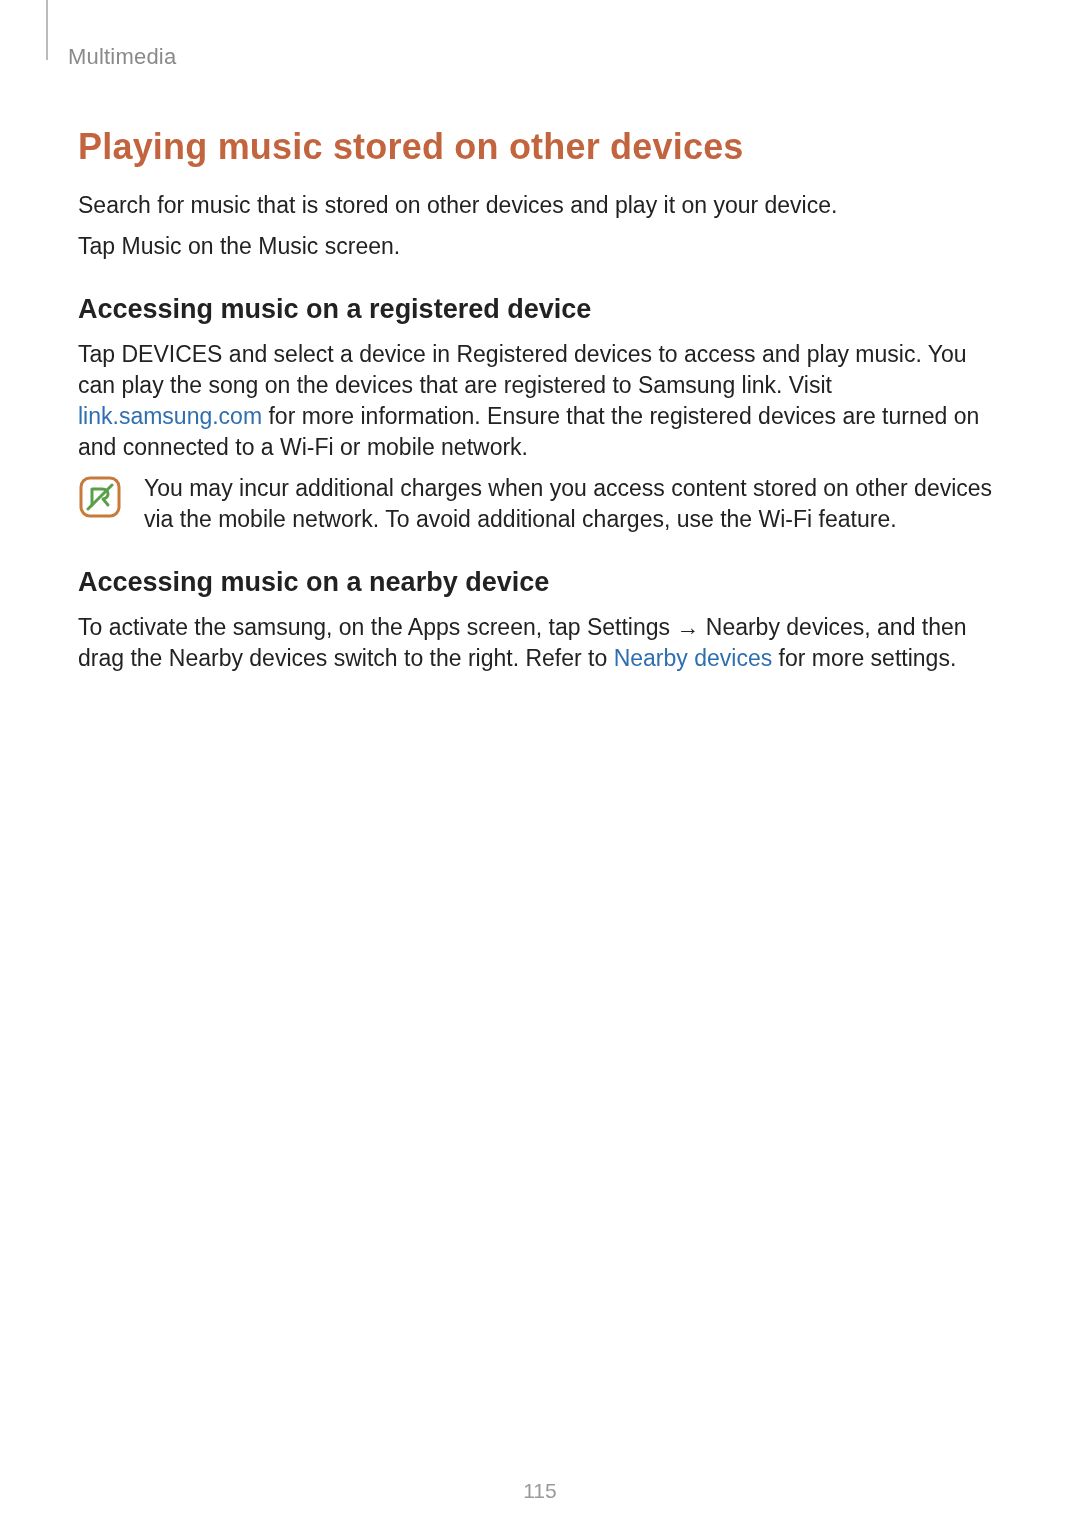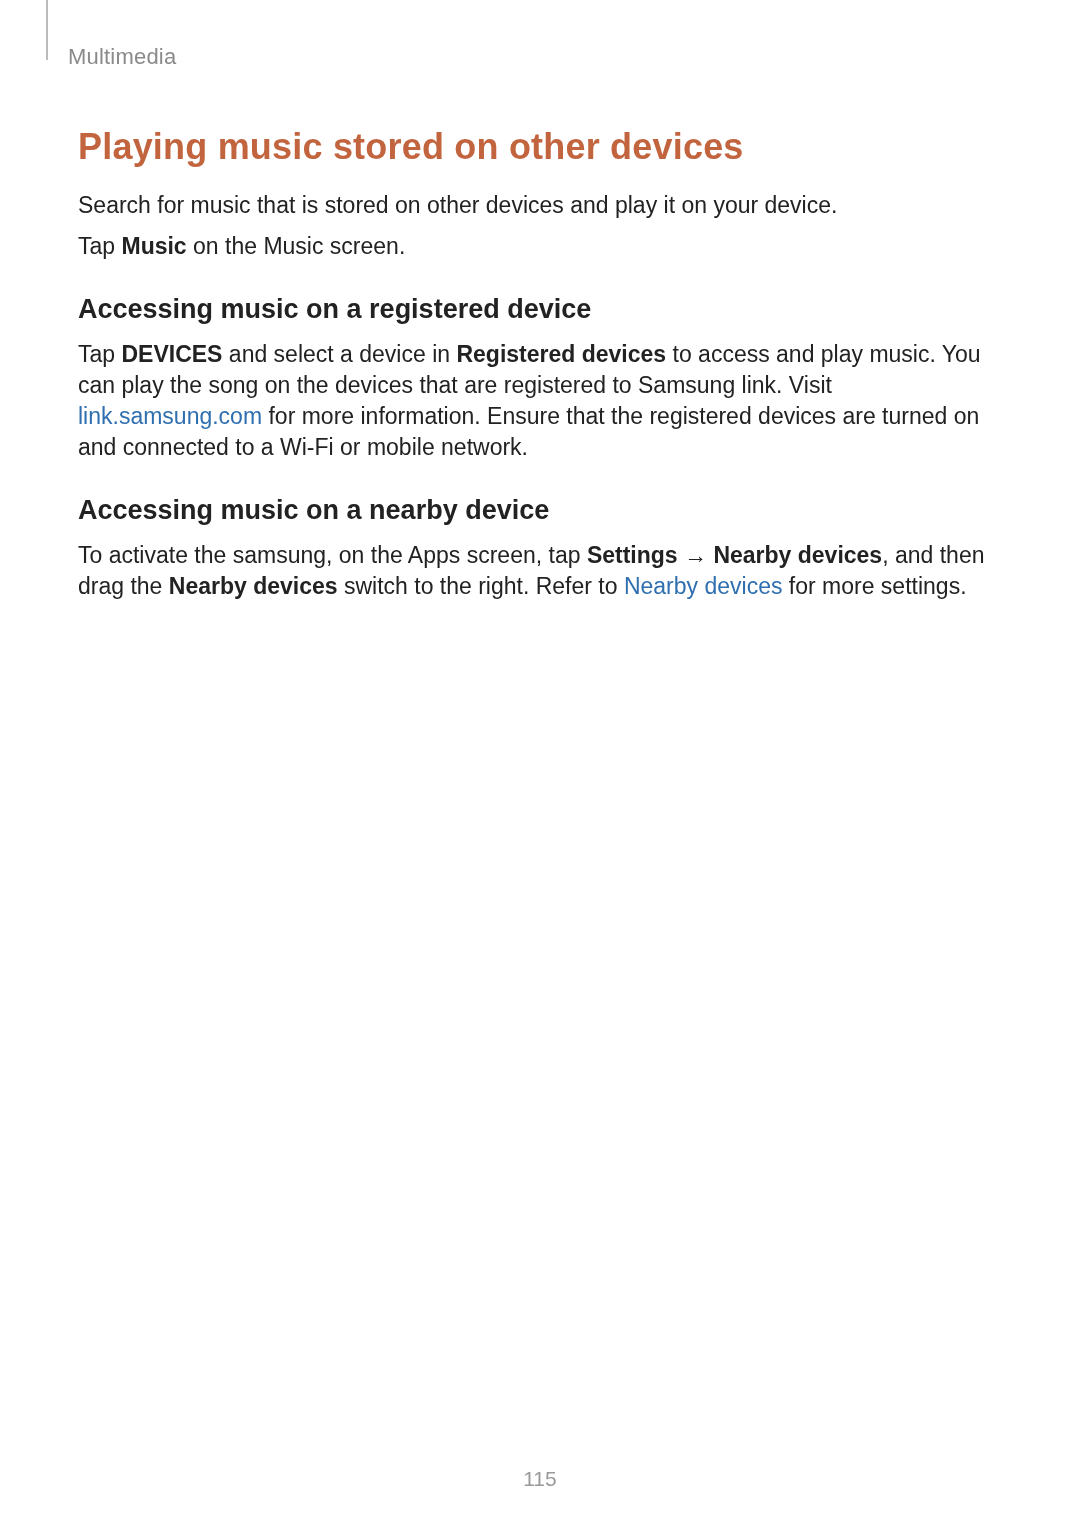--- a/index.html
+++ b/index.html
@@ -43,42 +43,42 @@
     margin-bottom: 10px;
   }
   .para.last { margin-bottom: 30px; }
   h2 {
     font-size: 27px;
     font-weight: 700;
     color: #222;
     margin-top: 32px;
     margin-bottom: 14px;
   }
-  .bold { font-weight: 700; }
+  .bold { font-weight: 400; }
   .link { color: #2f6fb0; }
   .note-row {
     display: flex;
     align-items: flex-start;
     gap: 22px;
     margin-top: 10px;
     margin-bottom: 10px;
   }
   .note-icon {
     flex: 0 0 auto;
     margin-top: 2px;
   }
   .note-text {
     font-size: 23px;
     line-height: 1.35;
     color: #222;
   }
   .arrow { font-family: inherit; }
   .page-number {
     position: absolute;
-    bottom: 36px;
+    bottom: 24px;
     left: 0;
     width: 100%;
     text-align: center;
     color: #9a9a9a;
     font-size: 21px;
   }
 </style>
 </head>
 <body>
 
@@ -94,20 +94,30 @@
   <p class="para last">
     <span>Tap </span><span class="bold">Music</span><span> on the Music screen.</span>
   </p>
 
   <h2>Accessing music on a registered device</h2>
 
   <p class="para">
     <span>Tap </span><span class="bold">DEVICES</span><span> and select a device in </span><span class="bold">Registered devices</span><span> to access and play music. You can play the song on the devices that are registered to Samsung link. Visit </span><span class="link">link.samsung.com</span><span> for more information. Ensure that the registered devices are turned on and connected to a Wi-Fi or mobile network.</span>
   </p>
 
+  <div class="note-row">
+    <span class="note-icon">
+      <svg width="44" height="44" viewBox="0 0 44 44">
+        <rect x="3" y="3" width="38" height="38" rx="9" ry="9" fill="none" stroke="#c87a3a" stroke-width="3"></rect>
+        <path d="M14 30 L14 14 L24 14 Q30 14 30 19 Q30 23 25 24 L30 30" fill="none" stroke="#5aa04a" stroke-width="3" stroke-linecap="round" stroke-linejoin="round"></path>
+        <line x1="10" y1="34" x2="34" y2="10" stroke="#5aa04a" stroke-width="3" stroke-linecap="round"></line>
+      </svg>
+    </span>
+    <div class="note-text">You may incur additional charges when you access content stored on other devices via the mobile network. To avoid additional charges, use the Wi-Fi feature.</div>
+  </div>
 
   <h2>Accessing music on a nearby device</h2>
 
 
   <p class="para">
     <span>To activate the samsung, on the Apps screen, tap </span><span class="bold">Settings</span><span class="arrow"> → </span><span class="bold">Nearby devices</span><span>, and then drag the </span><span class="bold">Nearby devices</span><span> switch to the right. Refer to </span><span class="link">Nearby devices</span><span> for more settings.</span>
   </p>
 </div>
 
 <div class="page-number">115</div>

